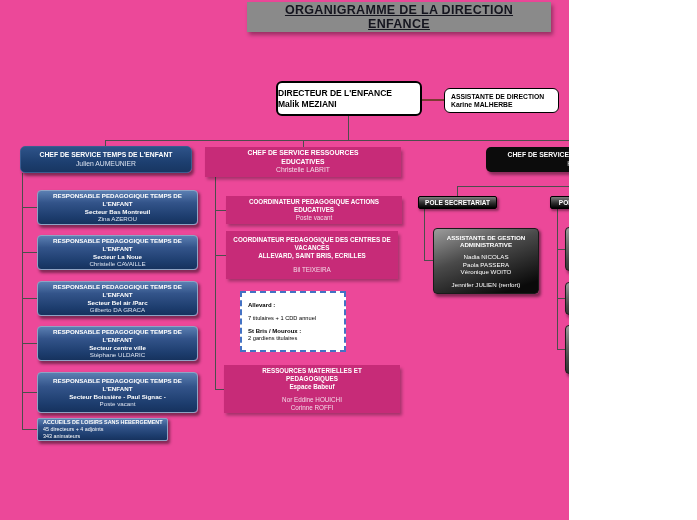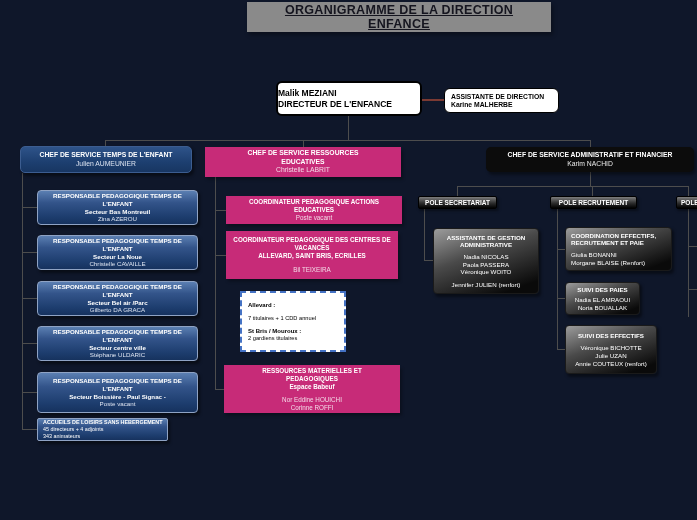--- a/index.html
+++ b/index.html
@@ -1,17 +1,17 @@
 <!DOCTYPE html>
 <html><head>
 <meta charset="utf-8">
 <style>
   html,body{margin:0;padding:0;background:#fff;}
   body{font-family:"Liberation Sans","DejaVu Sans",sans-serif;}
-  #canvas{position:relative;width:697px;height:520px;background:#0f172a;overflow:hidden;}
+  #canvas{position:relative;width:569px;height:520px;background:#ec4899;overflow:hidden;}
   .abs{position:absolute;box-sizing:border-box;}
   .ln{position:absolute;background:#4d4d4d;}
   .title-bar{background:#8a8a8a;color:#15151f;font-weight:bold;font-size:12.5px;line-height:14.5px;
     text-align:center;text-decoration:underline;display:flex;align-items:center;justify-content:center;
     box-shadow:2px 3px 4px rgba(0,0,0,.35);letter-spacing:.3px;padding:0 8px;}
   .wbox{background:#fff;border:2px solid #000;border-radius:6px;display:flex;flex-direction:column;
     justify-content:center;color:#000;text-align:left;}
   .navy{background:linear-gradient(180deg,#2e5389 0%,#1d3f70 60%,#183662 100%);border:1px solid #456檔;border-radius:5px;
     color:#fff;display:flex;flex-direction:column;justify-content:center;text-align:center;
     box-shadow:2px 2.5px 3px rgba(0,0,0,.45);border:1px solid #3c5d90;}
@@ -77,22 +77,22 @@
   <i class="ln" style="left:424px;top:260px;width:9px;height:1px;"></i>
   <i class="ln" style="left:557px;top:209px;width:1px;height:140px;"></i>
   <i class="ln" style="left:557px;top:249px;width:8px;height:1px;"></i>
   <i class="ln" style="left:557px;top:298px;width:8px;height:1px;"></i>
   <i class="ln" style="left:557px;top:349px;width:8px;height:1px;"></i>
   <i class="ln" style="left:688px;top:209px;width:1px;height:108px;"></i>
   <i class="ln" style="left:688px;top:246px;width:9px;height:1px;"></i>
   <i class="ln" style="left:688px;top:289px;width:9px;height:1px;"></i>
 
   <div class="abs wbox" style="left:276px;top:81px;width:146px;height:35px;">
+    <span class="t85 b">DIRECTEUR DE L'ENFANCE</span>
     <span class="t85 b">Malik MEZIANI</span>
-    <span class="t85 b">DIRECTEUR DE L'ENFANCE</span>
   </div>
 
   <div class="abs wbox" style="left:444px;top:88px;width:115px;height:25px;border-width:1.5px;padding-left:6px;">
     <span class="b" style="font-size:6.8px;line-height:8px;">ASSISTANTE DE DIRECTION</span>
     <span class="b" style="font-size:6.8px;line-height:8px;">Karine MALHERBE</span>
   </div>
 
   <div class="abs navy" style="left:20px;top:146px;width:172px;height:27px;">
     <span class="t68 b">CHEF DE SERVICE TEMPS DE L'ENFANT</span>
     <span class="t68 dimb">Julien AUMEUNIER</span>

